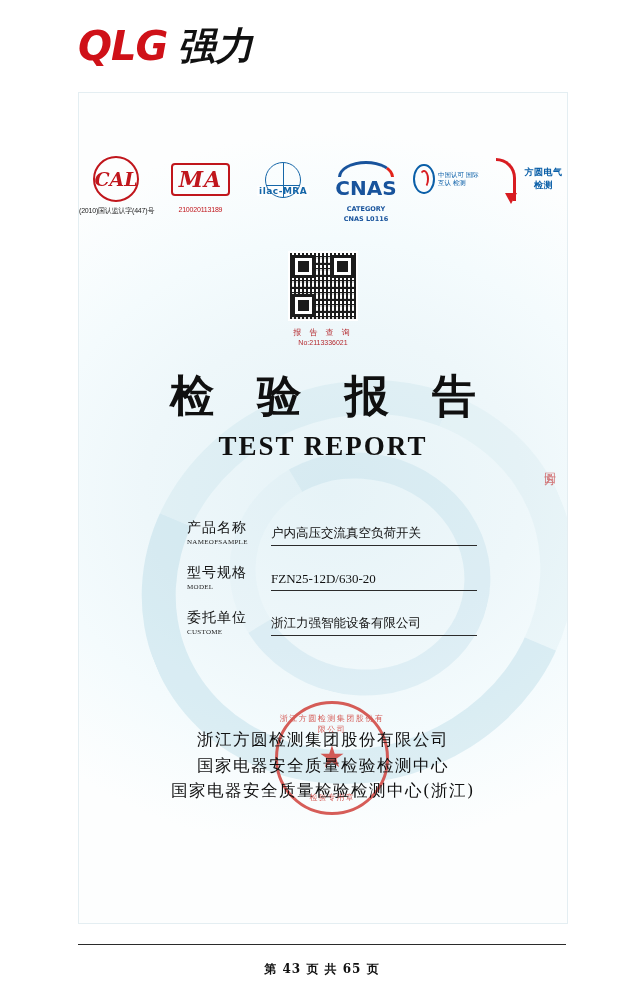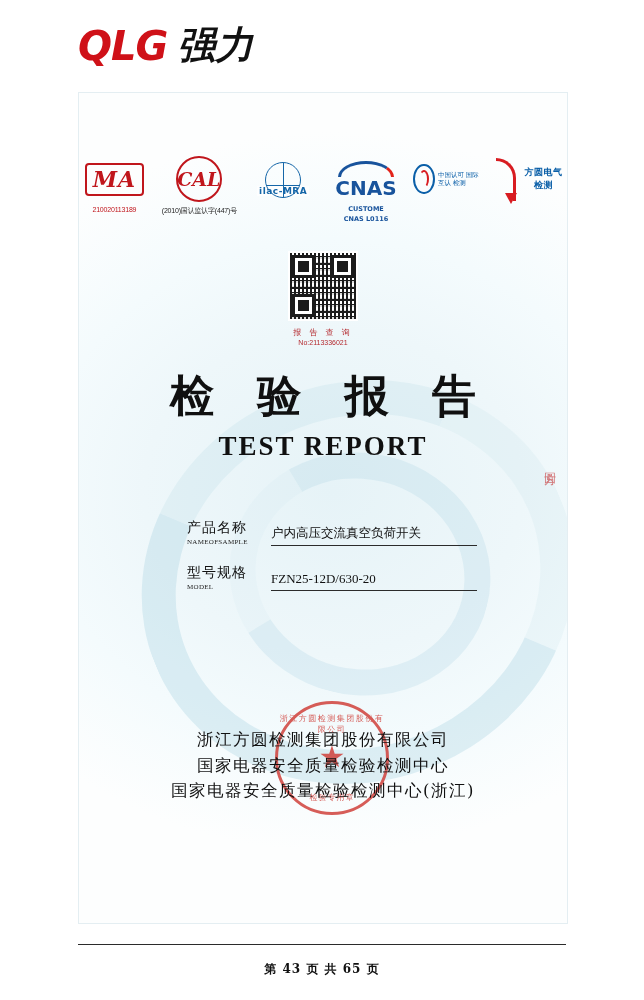--- a/index.html
+++ b/index.html
@@ -14,21 +14,21 @@
     position: relative;
     overflow: hidden;
   }
 
   
   .brand-header {
     position: absolute;
     top: 26px;
     left: 78px;
     display: flex;
-    align-items: flex-start;
+    align-items: center;
     gap: 10px;
   }
   .brand-qlg {
     font-family: "DejaVu Sans", sans-serif;
     font-weight: bold;
     font-style: italic;
     font-size: 40px;
     color: #cf1118;
     letter-spacing: -1px;
     line-height: 1;
@@ -418,49 +418,49 @@
 
 <div class="cert-page">
 
   <div class="watermark"></div>
   <div class="watermark2"></div>
 
   <div class="logo-row">
 
     <div class="logo-item">
       <div class="logo-box">
-        <span class="cma-mark">MA</span>
-      </div>
-      <div class="logo-caption">210020113189</div>
+        <span class="cal-circle">CAL</span>
+      </div>
+      <div class="logo-caption dark">(2010)国认监认字(447)号</div>
     </div>
 
     <div class="logo-item">
       <div class="logo-box">
-        <span class="cal-circle">CAL</span>
-      </div>
-      <div class="logo-caption dark">(2010)国认监认字(447)号</div>
+        <span class="cma-mark">MA</span>
+      </div>
+      <div class="logo-caption">210020113189</div>
     </div>
 
     <div class="logo-item">
       <div class="logo-box">
         <div class="ilac-wrap">
           <div class="ilac-globe"></div>
           <div class="ilac-text">ilac-MRA</div>
         </div>
       </div>
     </div>
 
     <div class="logo-item">
       <div class="logo-box">
         <div class="cnas-wrap">
           <div class="cnas-swoosh"></div>
           <div class="cnas-logo">CNAS</div>
         </div>
       </div>
-      <div class="cnas-sub">CUSTOME</div>
+      <div class="cnas-sub">CATEGORY</div>
       <div class="cnas-sub">CNAS L0116</div>
     </div>
 
     <div class="logo-item">
       <div class="logo-box">
         <div class="cnac-wrap">
           <div class="cnac-circ"></div>
           <div class="cnac-text">中国认可 国际互认 检测</div>
         </div>
       </div>
@@ -501,20 +501,27 @@
     </div>
 
     <div class="field-row">
       <div class="field-label">
         <div class="field-label-cn">型号规格</div>
         <div class="field-label-en">MODEL</div>
       </div>
       <div class="field-value latin">FZN25-12D/630-20</div>
     </div>
 
+    <div class="field-row">
+      <div class="field-label">
+        <div class="field-label-cn">委托单位</div>
+        <div class="field-label-en">CUSTOME</div>
+      </div>
+      <div class="field-value">浙江力强智能设备有限公司</div>
+    </div>
 
 
   </div>
 
   <div class="seal">
     <div class="seal-text-top">浙江方圆检测集团股份有限公司</div>
     <div class="seal-star">★</div>
     <div class="seal-text-bottom">检验专用章</div>
   </div>
 

